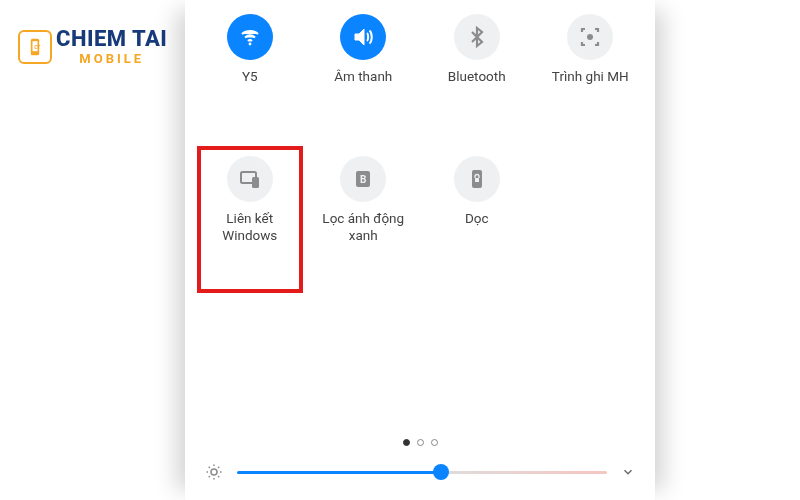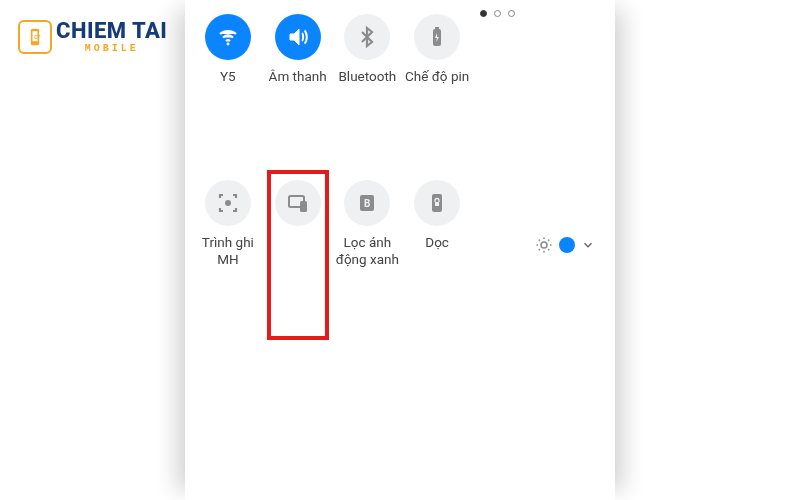--- a/index.html
+++ b/index.html
@@ -6,21 +6,21 @@
 body {
   width: 800px;
   height: 500px;
   background: #fff;
   font-family: -apple-system, BlinkMacSystemFont, "Segoe UI", Roboto, sans-serif;
   position: relative;
   overflow: hidden;
 }
 .watermark {
   position: absolute;
-  top: 20px;
+  top: 28px;
   left: 18px;
   display: flex;
   align-items: center;
   gap: 4px;
   z-index: 10;
 }
 .wm-badge {
   width: 34px;
   height: 34px;
   background: #fff;
@@ -33,39 +33,38 @@
 }
 .wm-badge svg { width: 20px; height: 20px; }
 .wm-text { display: flex; flex-direction: column; line-height: 1; }
 .wm-main {
   font-size: 22px;
   font-weight: 800;
   color: #163a7a;
   letter-spacing: 0.5px;
 }
 .wm-sub {
-  font-size: 10px;
+  font-size: 13px;
   font-weight: 700;
   color: #f5a623;
   letter-spacing: 3px;
   margin-top: 2px;
   text-align: center;
-  font-family: Liberation Mono, monospace;
 }
 
 .panel {
   position: absolute;
   left: 185px;
   top: 0;
-  width: 430px;
+  width: 470px;
   height: 500px;
   background: #fff;
   box-shadow: -18px 0 22px -10px rgba(0,0,0,0.18), 18px 0 22px -10px rgba(0,0,0,0.18);
   display: flex;
-  flex-direction: row;
+  flex-direction: column;
 }
 
 .grid {
   flex: 1;
   padding: 6px 10px 0 10px;
   display: grid;
   grid-template-columns: repeat(4, 1fr);
   grid-template-rows: repeat(3, 1fr);
   gap: 4px 4px;
 }
@@ -202,49 +201,40 @@
         <svg viewBox="0 0 24 24" fill="none" stroke="#8c8c8c" stroke-width="2.2">
             <path d="M7 7l10 10-5 4V3l5 4L7 17"></path>
           </svg>
       </div>
       <span class="lbl">Bluetooth</span>
     </div>
 
 
 
 
-    <div class="tile">
-      <div class="circle">
-        <svg viewBox="0 0 24 24" fill="#8c8c8c">
-            <rect x="8" y="4" width="8" height="17" rx="2"></rect>
-            <rect x="10" y="2" width="4" height="2"></rect>
-            <path d="M12 8l-2 5h2l-1 4 3-5h-2z" fill="#eef0f2"></path>
-          </svg>
-      </div>
-      <span class="lbl">Chế độ pin</span>
-    </div>
 
     <div class="tile">
       <div class="circle">
         <svg viewBox="0 0 24 24" fill="none" stroke="#8c8c8c" stroke-width="2.2">
             <path d="M4 7V4h3M20 7V4h-3M4 17v3h3M20 17v3h-3"></path>
             <circle cx="12" cy="12" r="3" fill="#8c8c8c" stroke="none"></circle>
           </svg>
       </div>
       <span class="lbl">Trình ghi MH</span>
     </div>
 
     <div class="tile">
       <div class="highlight"></div>
       <div class="circle">
         <svg viewBox="0 0 24 24" fill="#8c8c8c">
             <rect x="3" y="5" width="15" height="11" rx="1.5" fill="none" stroke="#8c8c8c" stroke-width="2"></rect>
             <rect x="14" y="10" width="7" height="11" rx="1.5" fill="#8c8c8c"></rect>
           </svg>
       </div>
+      <span class="lbl">Liên kết Windows</span>
     </div>
 
     <div class="tile">
       <div class="circle">
         <svg viewBox="0 0 24 24" fill="#8c8c8c">
             <rect x="5" y="4" width="14" height="16" rx="2"></rect>
             <text x="9" y="16" font-size="10" font-weight="700" fill="#eef0f2">B</text>
           </svg>
       </div>
       <span class="lbl">Lọc ánh động xanh</span>

